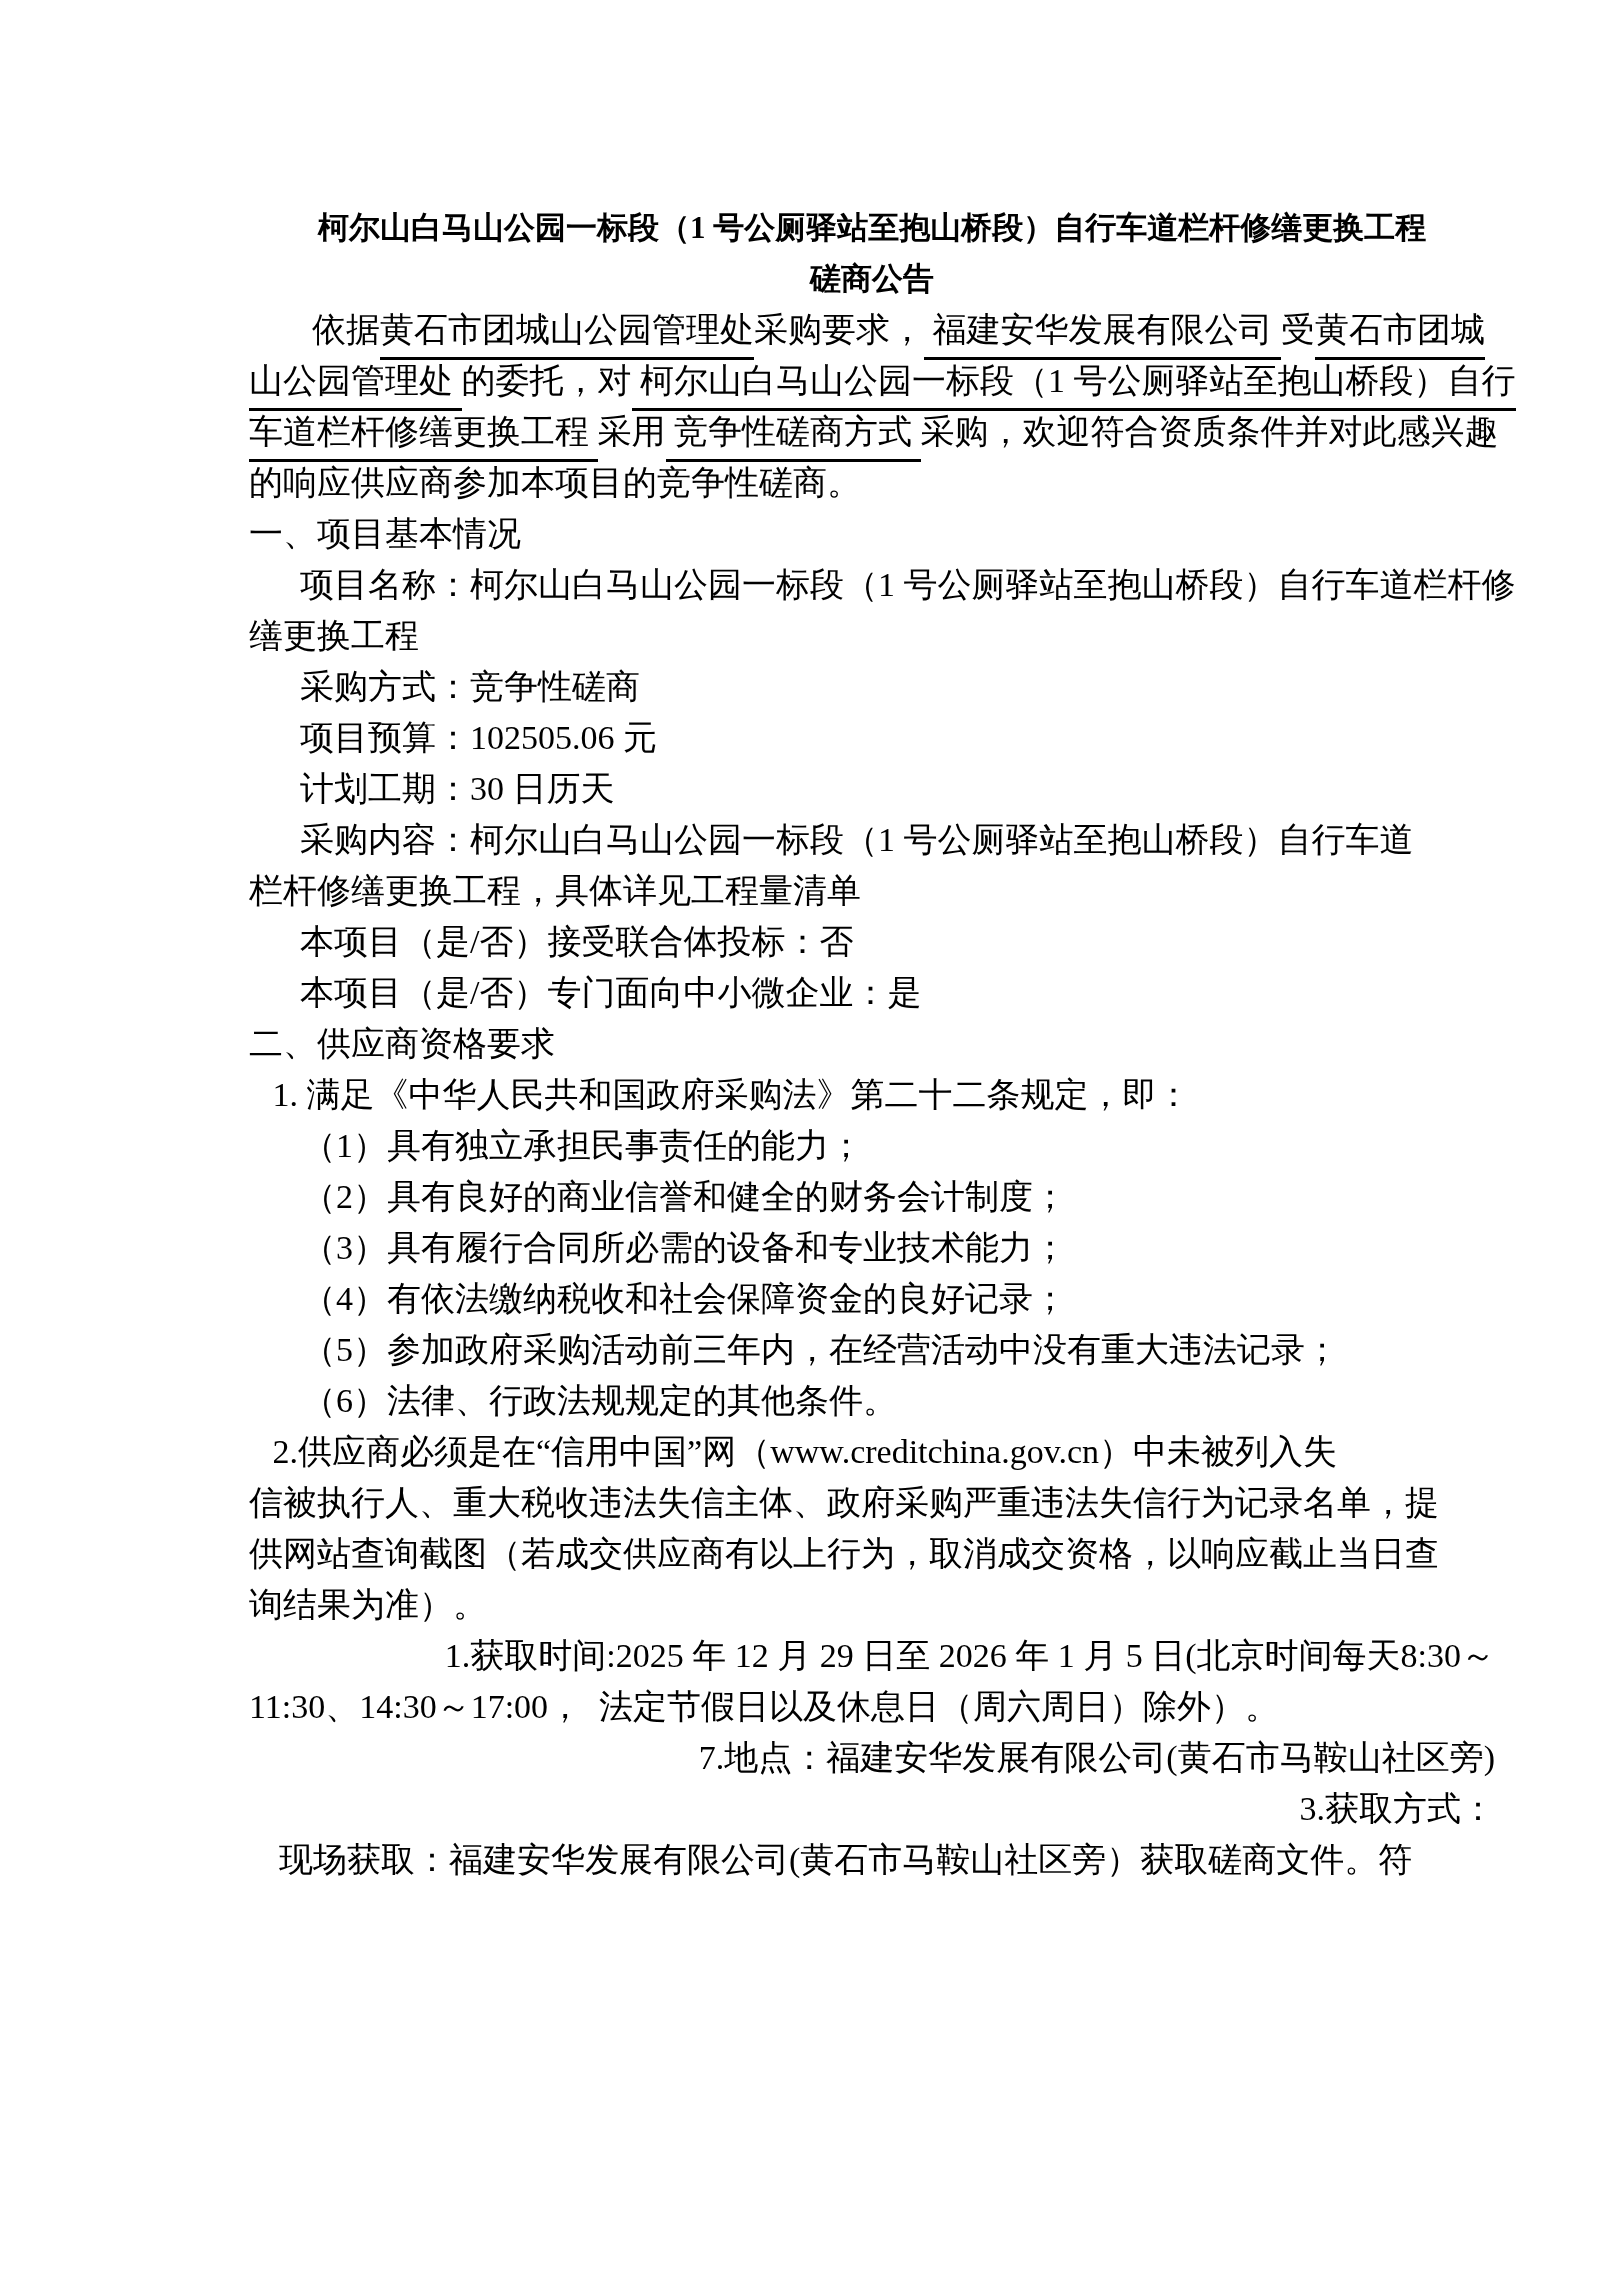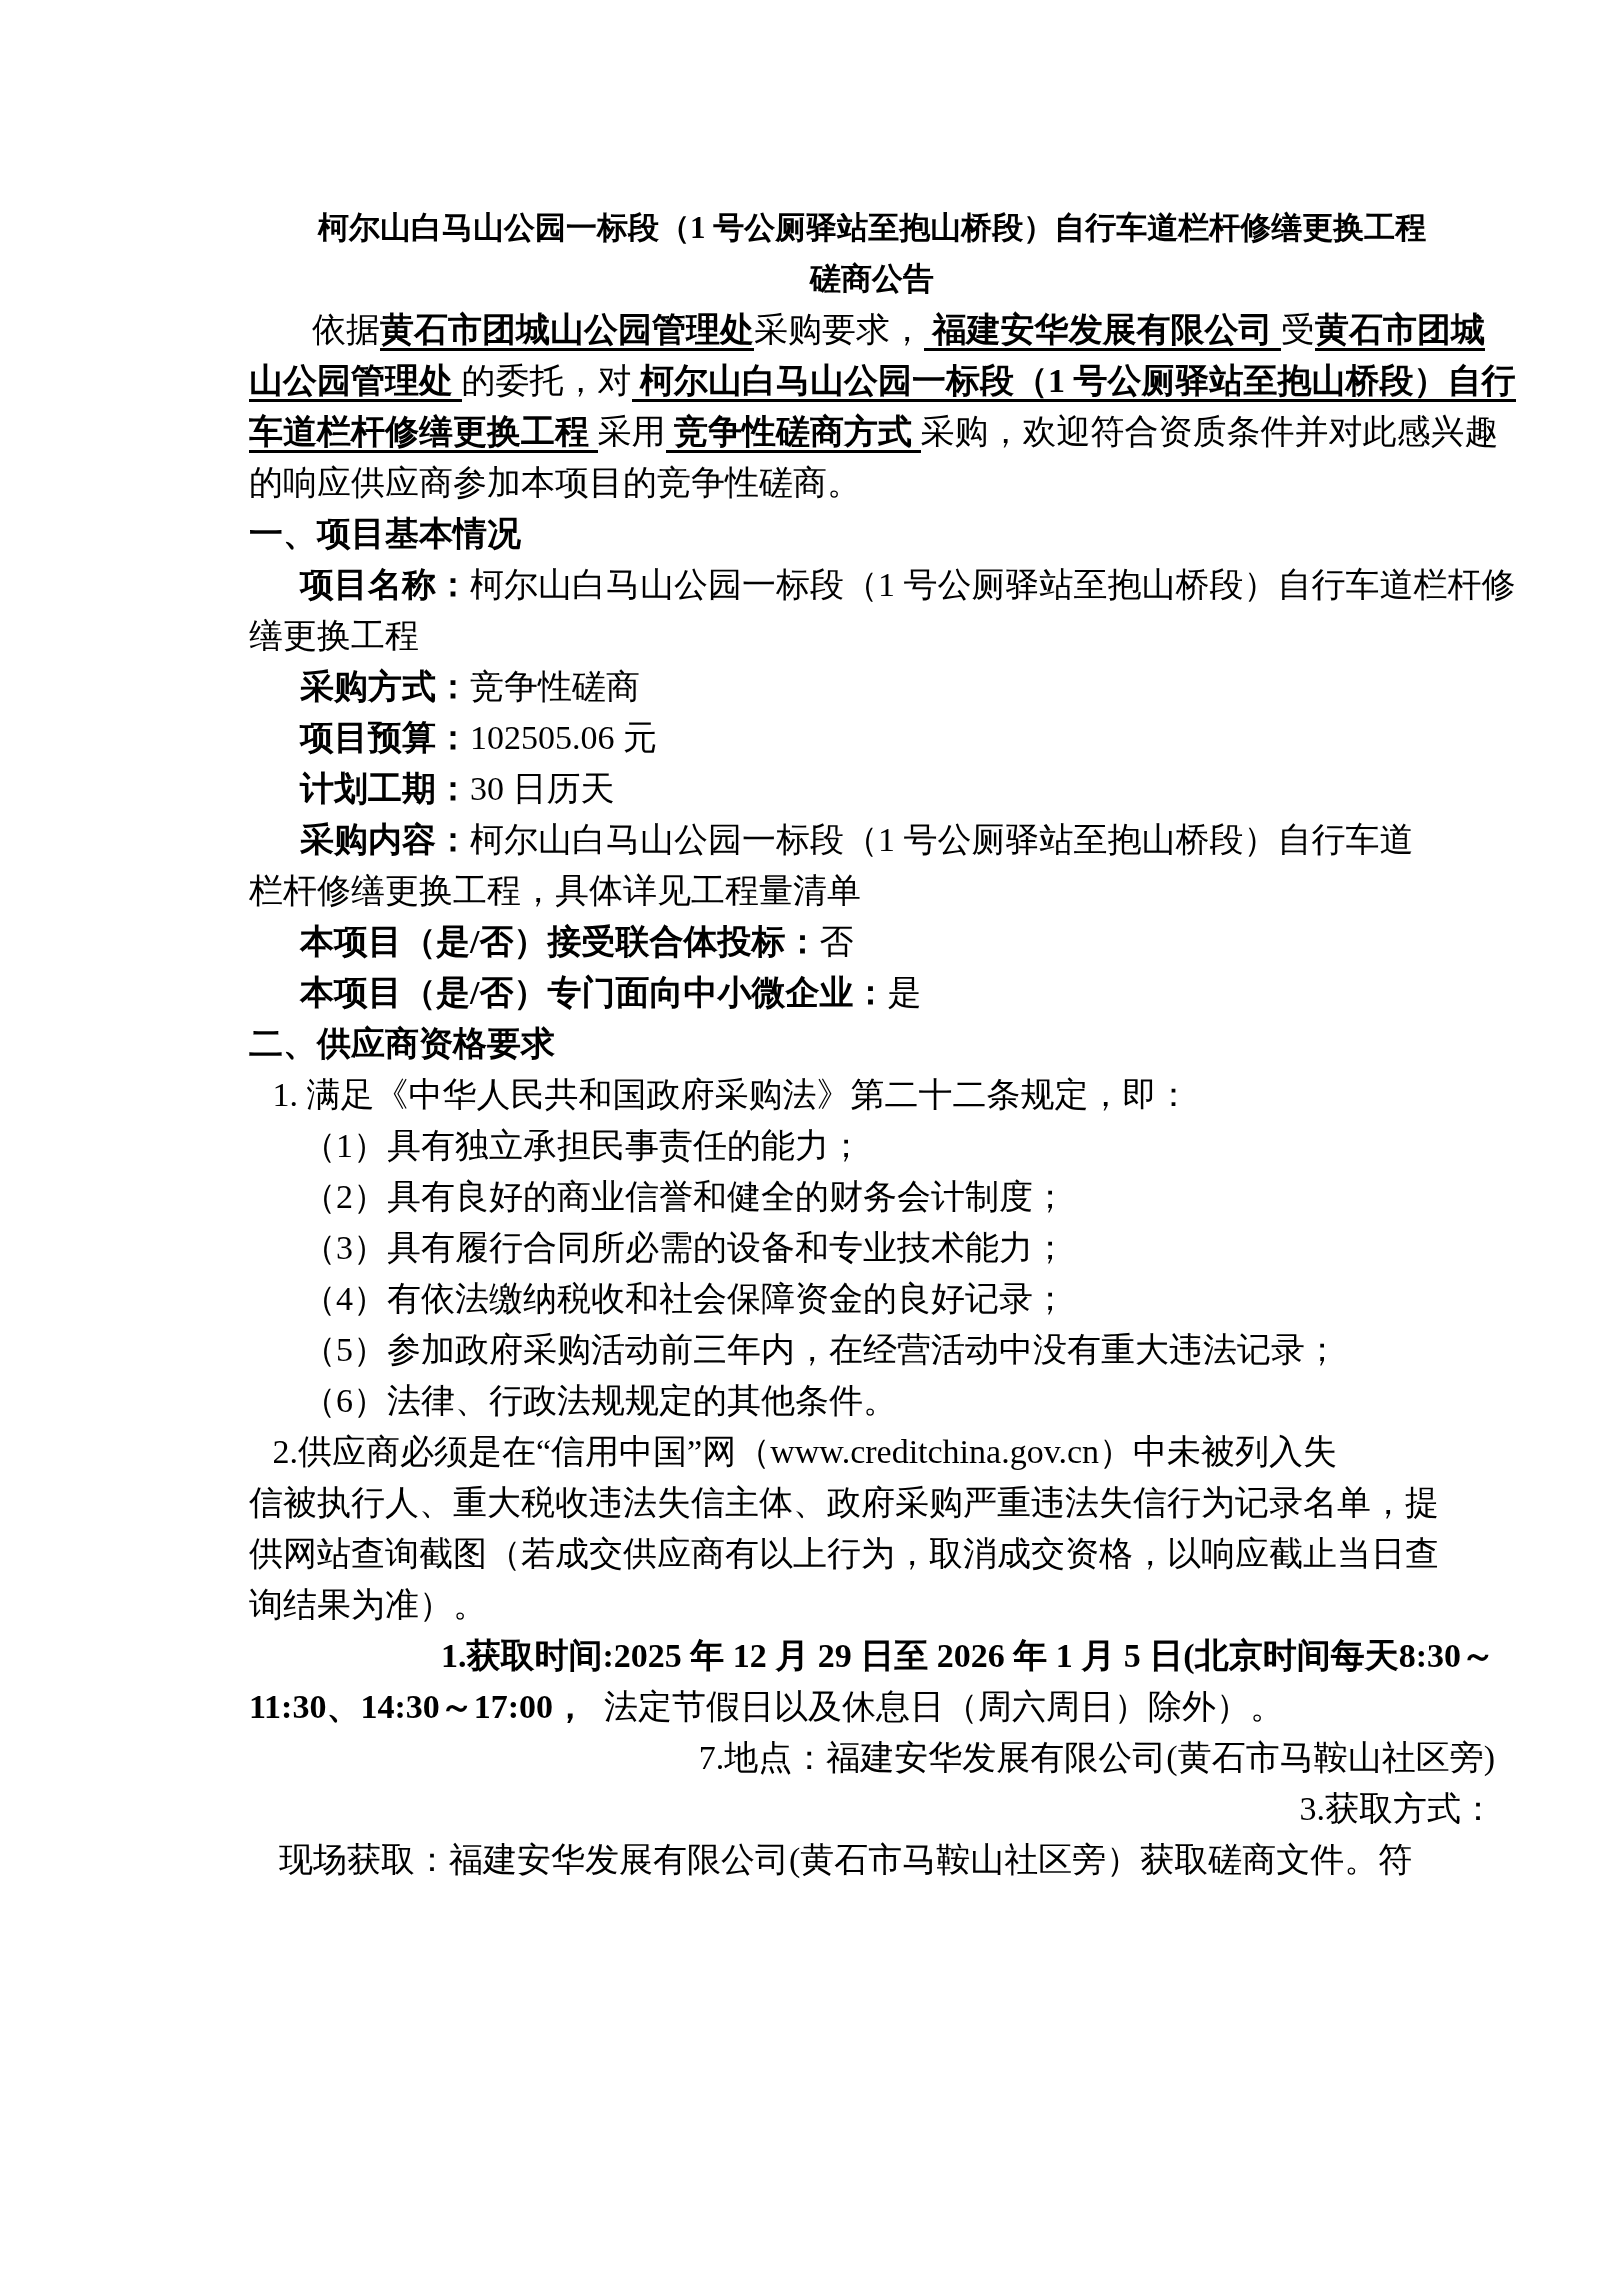--- a/index.html
+++ b/index.html
@@ -21,25 +21,24 @@
   }
   .line {
     line-height: 51px;
     white-space: pre;
   }
   .title {
     text-align: center;
     font-size: 31px;
     font-weight: bold;
   }
-  .b { font-weight: bold; }
+  .b { font-weight: normal; }
   .u {
     border-bottom: 3.6px solid #000000;
-    padding-bottom: 0;
-    font-weight: bold;
+    padding-bottom: 9px;
   }
   .ind-p     { padding-left: 63px; } 
   .ind-label { padding-left: 51px; } 
   .ind-num   { padding-left: 23.5px;  } 
   .ind-paren { padding-left: 53px; } 
   .ind-g     { padding-left: 31px; text-align: right;  } 
   .ind-onsite{ padding-left: 30px;  } 
 </style>
 </head>
 <body>

